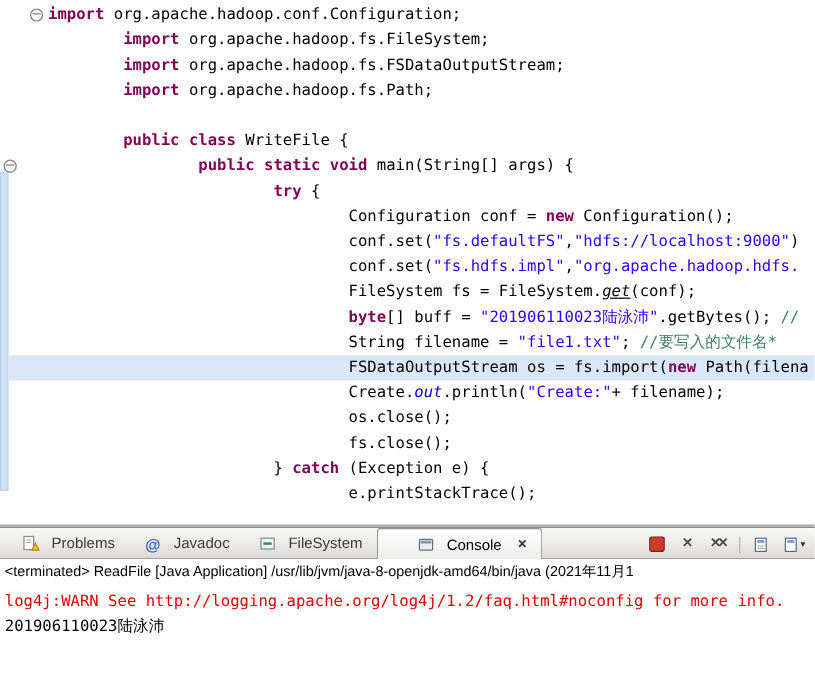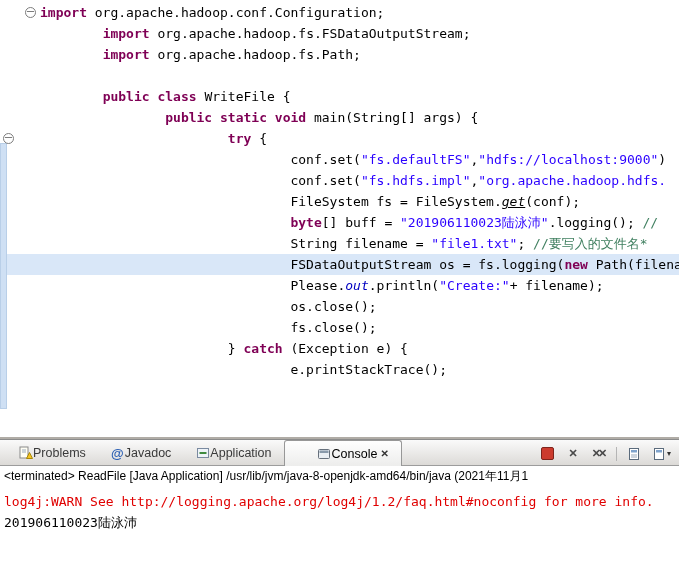--- a/index.html
+++ b/index.html
@@ -19,21 +19,21 @@
   .tok-l{color:var(--stat);}
   .range-bar{position:absolute;left:0;top:143px;width:7px;height:266px;background:var(--range);border:1px solid #b9cfe8;box-sizing:border-box;}
   .fold-marker{position:absolute;width:9px;height:9px;border:1px solid #7d7d7d;border-radius:50%;background:#fff;}
   .fold-marker::after{content:"";position:absolute;left:1px;right:1px;top:3px;height:1px;background:#7d7d7d;}
   .fm1{left:25px;top:7px;}
   .fm7{left:3px;top:133px;}
 
   
   .bottom-panel{position:absolute;left:0;top:437px;width:679px;height:140px;border-top:2px solid #b0aca6;box-sizing:border-box;background:#fff;}
   .tabbar{height:27px;display:flex;align-items:flex-end;background:linear-gradient(#fafafa,#dcdad7);border-top:1px solid #8c8c8c;border-bottom:1px solid #9c9c9c;box-sizing:border-box;padding-left:6px;}
-  .tab{display:flex;align-items:center;gap:0;height:24px;padding:0 12px;font-size:12.5px;color:#3a3a3a;white-space:nowrap;cursor:default;}
+  .tab{display:flex;align-items:center;gap:10px;height:24px;padding:0 12px;font-size:12.5px;color:#3a3a3a;white-space:nowrap;cursor:default;}
   .tab.active{background:linear-gradient(#fefefe,#ededec);border:1px solid #979797;border-bottom:none;border-radius:3px 3px 0 0;height:25px;margin-bottom:-1px;color:#000;padding-left:32px;}
   .ticon{display:inline-flex;align-items:center;justify-content:center;width:15px;height:15px;}
   .at-glyph{color:#2b5fb4;font-weight:bold;font-size:13px;line-height:13px;}
   .tclose{font-size:10px;font-weight:bold;color:#333;margin-left:3px;}
   .toolbar{margin-left:auto;display:flex;align-items:center;gap:11px;padding:0 8px 4px 0;}
   .tbtn{display:inline-flex;align-items:center;justify-content:center;min-width:14px;height:15px;}
   .sq{width:11px;height:11px;background:var(--terminate);border:1px solid #7e241c;border-radius:2px;}
   .xbtn{color:#4a4a4a;font-weight:bold;font-size:11px;line-height:11px;}
   .xx{letter-spacing:-3px;}
   .sep{width:1px;height:14px;background:#b5b5b5;}
@@ -49,33 +49,35 @@
 <body>
 
 <div class="app">
 
   <div class="editor">
     <div class="range-bar"></div>
     <span class="fold-marker fm1"></span>
     <span class="fold-marker fm7"></span>
     <div class="code">
         <div class="code-line"><span class="tok-k">import</span><span class="tok-p"> org.apache.hadoop.conf.Configuration;</span></div>
+        <div class="code-line"><span class="tok-p">        </span><span class="tok-k">import</span><span class="tok-p"> org.apache.hadoop.fs.FileSystem;</span></div>
         <div class="code-line"><span class="tok-p">        </span><span class="tok-k">import</span><span class="tok-p"> org.apache.hadoop.fs.FSDataOutputStream;</span></div>
         <div class="code-line"><span class="tok-p">        </span><span class="tok-k">import</span><span class="tok-p"> org.apache.hadoop.fs.Path;</span></div>
         <div class="code-line"></div>
         <div class="code-line"><span class="tok-p">        </span><span class="tok-k">public</span><span class="tok-p"> </span><span class="tok-k">class</span><span class="tok-p"> WriteFile {</span></div>
         <div class="code-line"><span class="tok-p">                </span><span class="tok-k">public</span><span class="tok-p"> </span><span class="tok-k">static</span><span class="tok-p"> </span><span class="tok-k">void</span><span class="tok-p"> main(String[] args) {</span></div>
         <div class="code-line"><span class="tok-p">                        </span><span class="tok-k">try</span><span class="tok-p"> {</span></div>
+        <div class="code-line"><span class="tok-p">                                Configuration conf = </span><span class="tok-k">new</span><span class="tok-p"> Configuration();</span></div>
         <div class="code-line"><span class="tok-p">                                conf.set(</span><span class="tok-s">"fs.defaultFS"</span><span class="tok-p">,</span><span class="tok-s">"hdfs://localhost:9000"</span><span class="tok-p">)</span></div>
         <div class="code-line"><span class="tok-p">                                conf.set(</span><span class="tok-s">"fs.hdfs.impl"</span><span class="tok-p">,</span><span class="tok-s">"org.apache.hadoop.hdfs.</span></div>
         <div class="code-line"><span class="tok-p">                                FileSystem fs = FileSystem.</span><span class="tok-m">get</span><span class="tok-p">(conf);</span></div>
-        <div class="code-line"><span class="tok-p">                                </span><span class="tok-k">byte</span><span class="tok-p">[] buff = </span><span class="tok-s">"201906110023陆泳沛"</span><span class="tok-p">.logging(); </span><span class="tok-c">//</span></div>
+        <div class="code-line"><span class="tok-p">                                </span><span class="tok-k">byte</span><span class="tok-p">[] buff = </span><span class="tok-s">"201906110023陆泳沛"</span><span class="tok-p">.getBytes(); </span><span class="tok-c">//</span></div>
         <div class="code-line"><span class="tok-p">                                String filename = </span><span class="tok-s">"file1.txt"</span><span class="tok-p">; </span><span class="tok-c">//要写入的文件名*</span></div>
-        <div class="code-line hl"><span class="tok-p">                                FSDataOutputStream os = fs.logging(</span><span class="tok-k">new</span><span class="tok-p"> Path(filena</span></div>
-        <div class="code-line"><span class="tok-p">                                Please.</span><span class="tok-f">out</span><span class="tok-p">.println(</span><span class="tok-s">"Create:"</span><span class="tok-p">+ filename);</span></div>
+        <div class="code-line hl"><span class="tok-p">                                FSDataOutputStream os = fs.import(</span><span class="tok-k">new</span><span class="tok-p"> Path(filena</span></div>
+        <div class="code-line"><span class="tok-p">                                Create.</span><span class="tok-f">out</span><span class="tok-p">.println(</span><span class="tok-s">"Create:"</span><span class="tok-p">+ filename);</span></div>
         <div class="code-line"><span class="tok-p">                                os.close();</span></div>
         <div class="code-line"><span class="tok-p">                                fs.close();</span></div>
         <div class="code-line"><span class="tok-p">                        } </span><span class="tok-k">catch</span><span class="tok-p"> (Exception e) {</span></div>
         <div class="code-line"><span class="tok-p">                                e.printStackTrace();</span></div>
       </div>
   </div>
 
   <div class="bottom-panel">
     <div class="tabbar">
       <div class="tab">
@@ -95,21 +97,21 @@
           </span>
         <span>Javadoc</span>
       </div>
       <div class="tab">
         <span class="ticon">
           <svg width="14" height="14" viewBox="0 0 14 14">
             <rect x="1.5" y="2.5" width="11" height="9" fill="#eef3f8" stroke="#7a8aa0"></rect>
             <rect x="3.5" y="6" width="7" height="2" fill="#3f8a3f"></rect>
           </svg>
         </span>
-        <span>Application</span>
+        <span>FileSystem</span>
       </div>
       <div class="tab active">
         <span class="ticon">
           <svg width="14" height="14" viewBox="0 0 14 14">
             <rect x="1.5" y="2.5" width="11" height="9" rx="1" fill="#e8edf2" stroke="#66707c"></rect>
             <rect x="2.5" y="3.5" width="9" height="2.5" fill="#8899aa"></rect>
           </svg>
         </span>
         <span>Console</span>
         <span class="tclose">✕</span>

